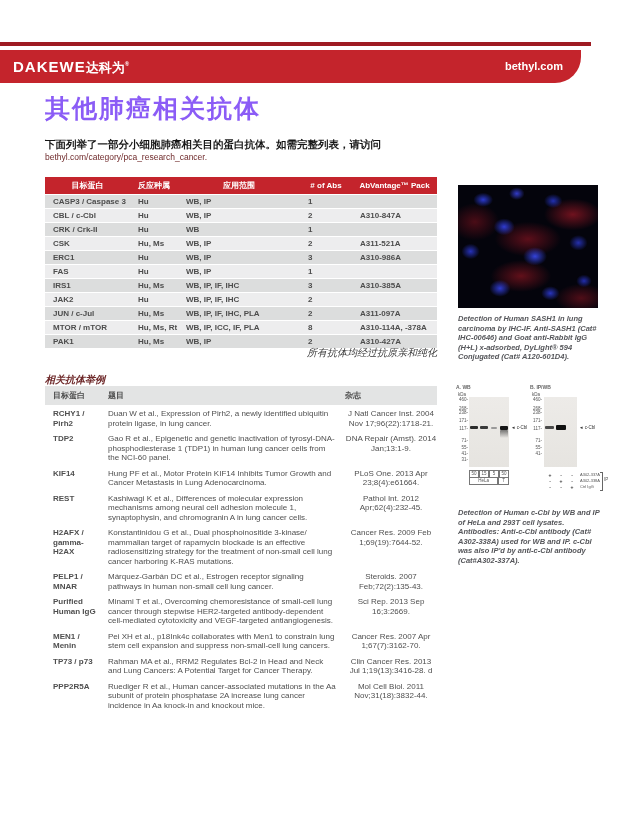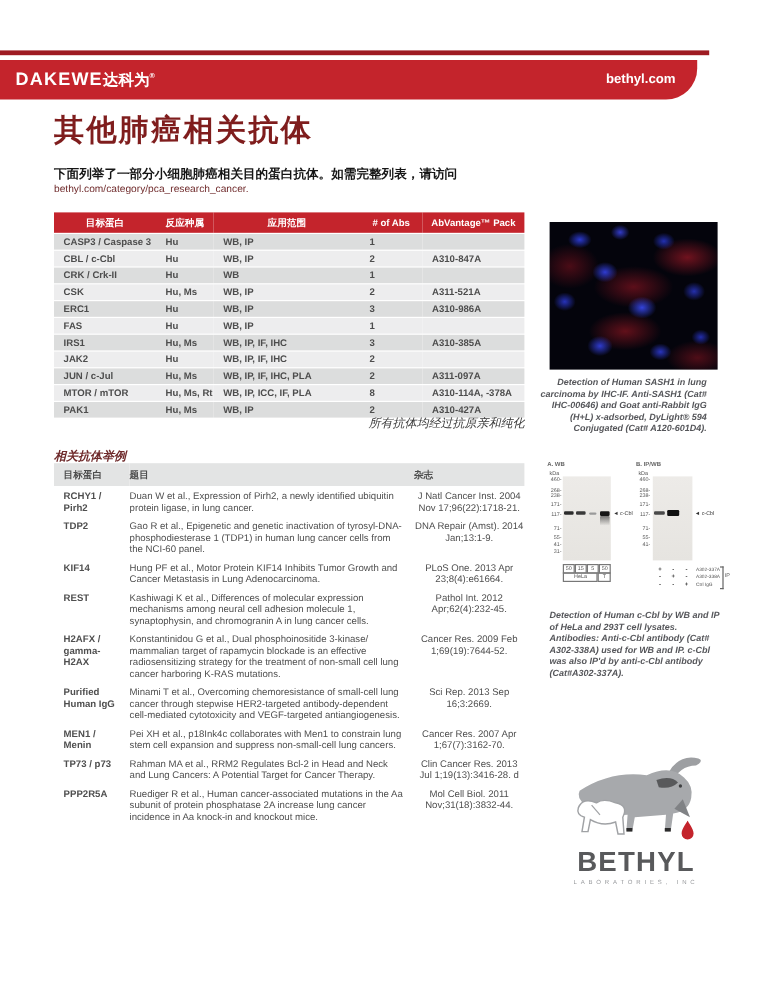--- a/index.html
+++ b/index.html
@@ -11,21 +11,21 @@
   .banner{position:absolute;left:0;top:50px;width:581px;height:33px;background:#c4242c;
           border-radius:0 0 26px 0;}
   .dakewe{position:absolute;left:13px;top:8px;color:#fff;font-weight:bold;font-size:15px;
           letter-spacing:1px;}
   .dakewe .cn{font-size:13px;letter-spacing:0;}
   .dakewe sup{font-size:6px;}
   .site{position:absolute;right:18px;top:10px;color:#fff;font-weight:bold;font-size:11px;}
 
   
   .page-title{position:absolute;left:45px;top:92px;font-size:25px;font-weight:bold;
-              color:#7f1d1d;letter-spacing:2px;}
+              color:#8b5cf6;letter-spacing:2px;}
   .intro{position:absolute;left:45px;top:138px;width:400px;font-size:10.5px;font-weight:bold;
          color:#151515;}
   .intro-url{position:absolute;left:45px;top:152px;font-size:8.5px;color:#6f2a2b;
              text-decoration:none;}
 
   
   .abs-table{position:absolute;left:45px;top:176px;width:392px;border-collapse:separate;
              border-spacing:0 1.5px;table-layout:fixed;}
   .abs-table col.c1{width:85px}.abs-table col.c2{width:48px}.abs-table col.c3{width:122px}
   .abs-table col.c4{width:52px}.abs-table col.c5{width:85px}
@@ -66,21 +66,21 @@
       radial-gradient(ellipse 15px 12px at 30% 84%, rgba(50,62,215,.95), transparent 70%),
       radial-gradient(ellipse 13px 10px at 66% 88%, rgba(45,58,210,.9),  transparent 70%),
       radial-gradient(ellipse 11px 9px at 90% 78%,  rgba(40,52,200,.85), transparent 70%),
       radial-gradient(ellipse 40px 22px at 82% 24%, rgba(200,30,45,.55), transparent 72%),
       radial-gradient(ellipse 46px 24px at 50% 44%, rgba(180,25,40,.5),  transparent 72%),
       radial-gradient(ellipse 34px 26px at 12% 30%, rgba(160,22,35,.45), transparent 72%),
       radial-gradient(ellipse 42px 22px at 45% 74%, rgba(190,28,40,.5),  transparent 72%),
       radial-gradient(ellipse 36px 20px at 88% 92%, rgba(170,25,38,.45), transparent 72%);}
   .figcap{position:absolute;width:143px;font-size:7.5px;font-style:italic;font-weight:bold;
           color:#55565a;line-height:9.6px;}
-  .cap1{left:446px;top:314px;text-align:right;}
+  .cap1{left:458px;top:314px;}
   .cap2{left:458px;top:508px;}
 
   
   .wbfig{position:absolute;left:456px;top:384px;width:152px;height:122px;color:#555;}
   .wbfig .plabel{position:absolute;top:0;font-size:5px;font-weight:bold;color:#666;}
   .wbfig .kda{position:absolute;top:8px;font-size:4.5px;}
   .wbfig .mk{position:absolute;font-size:4.5px;line-height:4px;color:#555;}
   .wbfig .mk::after{content:"-";}
   .blot{position:absolute;top:13px;height:70px;background:linear-gradient(#edebe8,#e6e4e0);}
   .band{position:absolute;border-radius:1px;}
@@ -253,20 +253,25 @@
           <td class="tgt">REST</td>
           <td class="ti">Kashiwagi K et al., Differences of molecular expression mechanisms among neural cell adhesion molecule 1, synaptophysin, and chromogranin A in lung cancer cells.</td>
           <td class="jr">Pathol Int. 2012 Apr;62(4):232-45.</td>
         </tr>
       <tr>
           <td class="tgt">H2AFX / gamma-H2AX</td>
           <td class="ti">Konstantinidou G et al., Dual phosphoinositide 3-kinase/ mammalian target of rapamycin blockade is an effective radiosensitizing strategy for the treatment of non-small cell lung cancer harboring K-RAS mutations.</td>
           <td class="jr">Cancer Res. 2009 Feb 1;69(19):7644-52.</td>
         </tr>
       <tr>
+          <td class="tgt">PELP1 / MNAR</td>
+          <td class="ti">Márquez-Garbán DC et al., Estrogen receptor signaling pathways in human non-small cell lung cancer.</td>
+          <td class="jr">Steroids. 2007 Feb;72(2):135-43.</td>
+        </tr>
+      <tr>
           <td class="tgt">Purified Human IgG</td>
           <td class="ti">Minami T et al., Overcoming chemoresistance of small-cell lung cancer through stepwise HER2-targeted antibody-dependent cell-mediated cytotoxicity and VEGF-targeted antiangiogenesis.</td>
           <td class="jr">Sci Rep. 2013 Sep 16;3:2669.</td>
         </tr>
       <tr>
           <td class="tgt">MEN1 / Menin</td>
           <td class="ti">Pei XH et al., p18Ink4c collaborates with Men1 to constrain lung stem cell expansion and suppress non-small-cell lung cancers.</td>
           <td class="jr">Cancer Res. 2007 Apr 1;67(7):3162-70.</td>
         </tr>
       <tr>
@@ -349,37 +354,14 @@
       <span class="sg" style="left:13px">-</span>
       <span class="sg" style="left:24px">+</span>
       <span class="iplbl">Ctrl IgG</span>
     </div>
     <div class="ipbracket"></div>
     <span class="iptag">IP</span>
   </div>
 
   <div class="figcap cap2">Detection of Human c-Cbl by WB and IP of HeLa and 293T cell lysates. Antibodies: Anti-c-Cbl antibody (Cat# A302-338A) used for WB and IP. c-Cbl was also IP'd by anti-c-Cbl antibody (Cat#A302-337A).</div>
 
-  <div class="blogo">
-    <svg width="122" height="74" viewBox="0 0 122 74">
-
-      <path d="M88,16 Q97,0 113,4 Q118,6 111,10 Q97,10 91,25 Z" fill="#9d9fa2"></path>
-
-      <path d="M14,31 Q40,14 70,18 Q90,9 101,20 Q109,27 107,37 Q105,48 92,50 L90,64 L85,64 L86,51 L60,53 L58,64 L53,64 L54,51 Q30,53 19,43 Q11,37 14,31 Z" fill="#a7a9ac"></path>
-
-      <path d="M78,22 Q90,18 96,24 Q90,30 80,28 Z" fill="#58595b"></path>
-      <circle cx="98" cy="27" r="1.4" fill="#3f4042"></circle>
-
-      <path d="M100,38 L106,53 L93,46 Z" fill="#808285"></path>
-
-      <rect x="85" y="62" width="5" height="3" fill="#2b2b2b"></rect>
-      <rect x="53" y="62" width="5" height="3" fill="#2b2b2b"></rect>
-
-      <path d="M28,41 Q17,36 13,45 Q11,51 18,53 L16,65 L21,65 L23,55 Q33,61 44,57 L46,67 L51,67 L50,53 Q55,43 44,41 Q34,37 28,41 Z" fill="#ffffff" stroke="#a0a2a5" stroke-width="1.2"></path>
-      <path d="M24,43 L31,51" stroke="#a0a2a5" stroke-width="1" fill="none"></path>
-
-      <path d="M104,56 C104,56 99,63 99,66.5 A5,5 0 0 0 109,66.5 C109,63 104,56 104,56 Z" fill="#c4242c"></path>
-    </svg>
-    <div class="bword">BETHYL</div>
-    <div class="bsub">LABORATORIES, INC</div>
-  </div>
 
 </div>
 
 </body></html>

